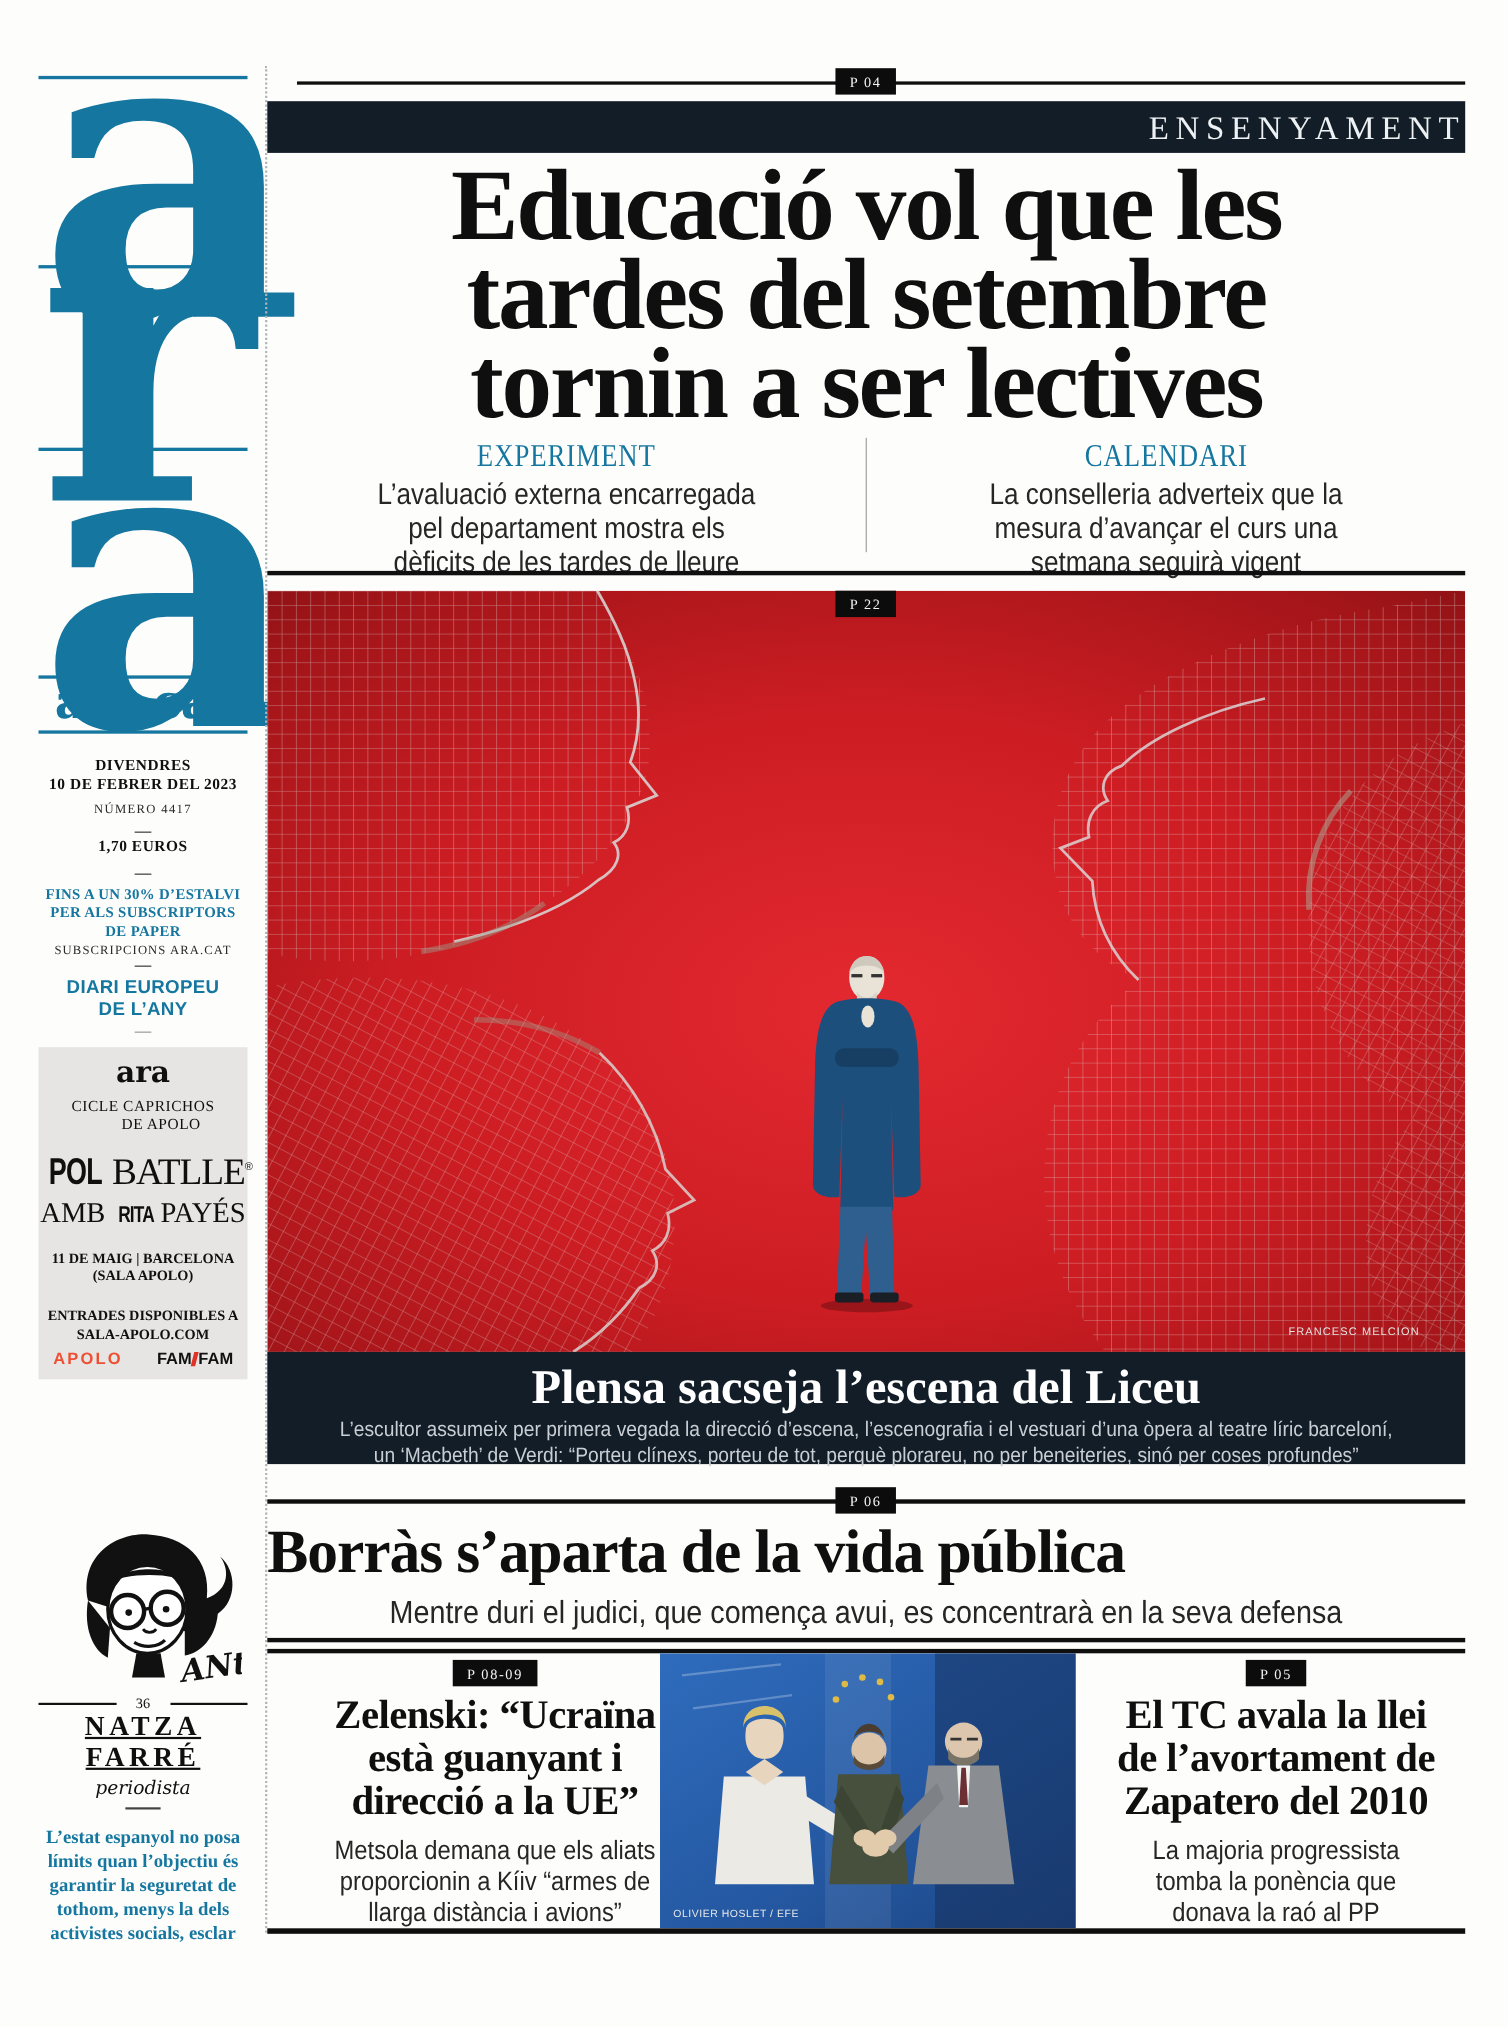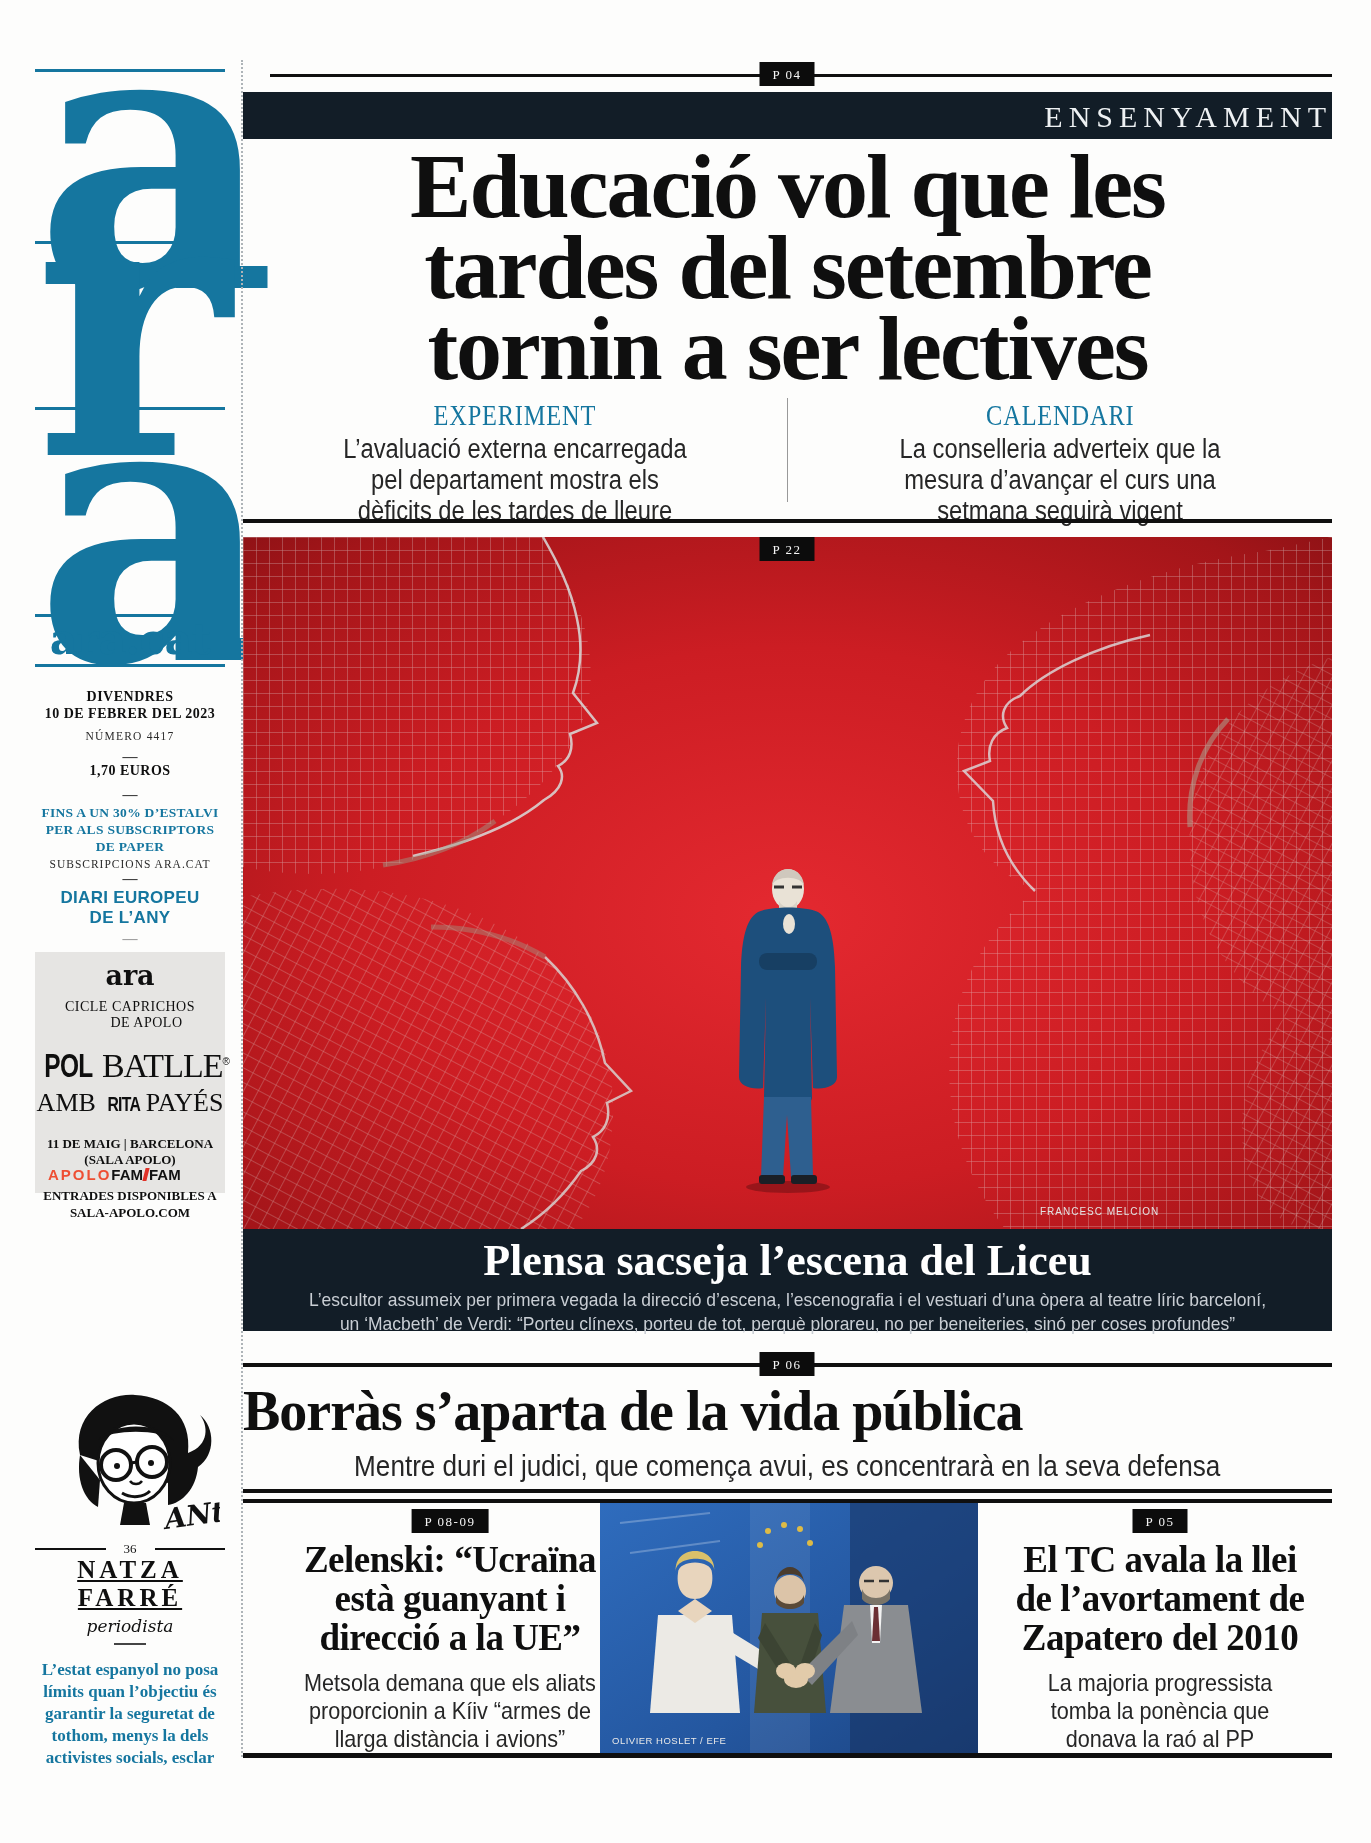--- a/index.html
+++ b/index.html
@@ -33,41 +33,41 @@
   .sid-dash.gray{color:#9a9a9a;}
   .d4{top:931px}
   .sid-price{top:762px;font:700 14px/18px "Liberation Serif",serif;letter-spacing:.5px;}
   .sid-promo{font:700 13.5px/17px "Liberation Serif",serif;color:var(--blue);letter-spacing:.3px;}
   .p1{top:804px}.p2{top:821px}.p3{top:838px}
   .sid-sub{top:857px;font:400 11.5px/14px "Liberation Serif",serif;letter-spacing:1px;color:#2a2a2a;}
   .sid-award{font:700 17px/20px "Liberation Sans",sans-serif;color:var(--blue);letter-spacing:.3px;}
   .a1{top:888px}.a2{top:908px}
 
   
-  .ad{position:absolute;left:0;top:952px;width:190px;height:241px;background:var(--adgray);}
+  .ad{position:absolute;left:0;top:952px;width:190px;height:302px;background:var(--adgray);}
   .ad .abs{position:absolute;width:100%;text-align:center;}
   .ad-brand{top:10px;font:700 27px/28px "DejaVu Serif",serif;}
   .ad-cycle1{top:47px;font:400 14px/16px "Liberation Serif",serif;letter-spacing:.5px;}
   .ad-cycle2{top:63px;font:400 14px/16px "Liberation Serif",serif;letter-spacing:.5px;padding-left:33px;}
   .ad-artist1{top:92px;font-size:34px;line-height:36px;white-space:nowrap;}
   .ad-artist1 .pol{font-family:"Liberation Sans",sans-serif;font-weight:700;display:inline-block;
                    transform:scaleX(.72);letter-spacing:-1px;}
   .ad-artist1 .batlle{font-family:"Liberation Serif",serif;font-weight:400;letter-spacing:-1px;}
   .ad-artist1 sup{font-size:10px;vertical-align:super;}
   .ad-artist2{top:136px;font-size:26px;line-height:28px;white-space:nowrap;}
   .ad-artist2 .amb{font-family:"Liberation Serif",serif;}
   .ad-artist2 .rita{font-family:"Liberation Sans",sans-serif;font-weight:700;font-size:21px;
                     display:inline-block;transform:scaleX(.75);letter-spacing:-1px;}
   .ad-artist2 .payes{font-family:"Liberation Serif",serif;}
   .ad-when{top:184px;font:700 13px/15px "Liberation Serif",serif;}
   .ad-venue{top:200px;font:700 13px/15px "Liberation Serif",serif;}
   .ad-tick1{top:236px;font:700 13px/15px "Liberation Serif",serif;}
   .ad-tick2{top:253px;font:700 13px/15px "Liberation Serif",serif;}
   .ad-logos{position:absolute;left:0;bottom:10px;width:100%;display:flex;
-            justify-content:flex-start;padding:0 13px;align-items:center;}
+            justify-content:flex-end;padding:0 13px;align-items:center;gap:31px;}
   .apolo{color:var(--apolo);font:700 15px "Liberation Sans",sans-serif;letter-spacing:2px;}
   .famfam{font:900 15px "Liberation Sans",sans-serif;color:#111;display:flex;align-items:center;}
   .bolt{display:inline-block;width:4px;height:13px;background:var(--famred);
         transform:skewX(-14deg);margin:0 1px;}
 
   
   .cari{position:absolute;left:15px;top:1385px;width:170px;height:155px;}
   .div36{position:absolute;top:1542px;left:0;width:100%;display:flex;align-items:center;
          gap:18px;font:400 13px/13px "Liberation Serif",serif;color:#111;}
   .dline{flex:1;height:2px;background:#111;}
@@ -104,21 +104,21 @@
   .lead-col{position:absolute;top:398px;width:560px;text-align:center;}
   .lc-left{left:235px}.lc-right{left:780px}
   .lead-label{font:400 29px/34px "Liberation Serif",serif;color:var(--blue);
               display:inline-block;transform:scaleX(.84);letter-spacing:1px;}
   .lead-text{margin-top:2px;font:400 27px/31px "Liberation Sans",sans-serif;color:#262626;
              transform:scaleX(.88);transform-origin:50% 0;}
   .lead-text span{display:block;}
   .vsep{position:absolute;left:787px;top:398px;width:1px;height:104px;background:#999;}
 
   .photo-main{position:absolute;left:243px;top:537px;width:1089px;height:692px;}
-  .credit-main{position:absolute;top:1206px;left:1040px;width:278px;text-align:left;
+  .credit-main{position:absolute;top:1206px;left:1092px;width:278px;text-align:center;
                font:400 10px/12px "Liberation Sans",sans-serif;color:#e3e3e3;letter-spacing:1px;z-index:5;}
 
   .caption-band{position:absolute;left:243px;top:1229px;width:1089px;height:102px;
                 background:var(--dark);text-align:center;color:#fff;}
   .cap-title{margin-top:8px;font:700 44px/48px "Liberation Serif",serif;}
   .cap-deck{margin-top:3px;font:400 19px/24px "Liberation Sans",sans-serif;color:#c9ced4;
             transform:scaleX(.92);transform-origin:50% 0;}
   .cap-deck span{display:block;}
 
   .borras-head{position:absolute;left:243px;top:1381px;width:1089px;text-align:left;

